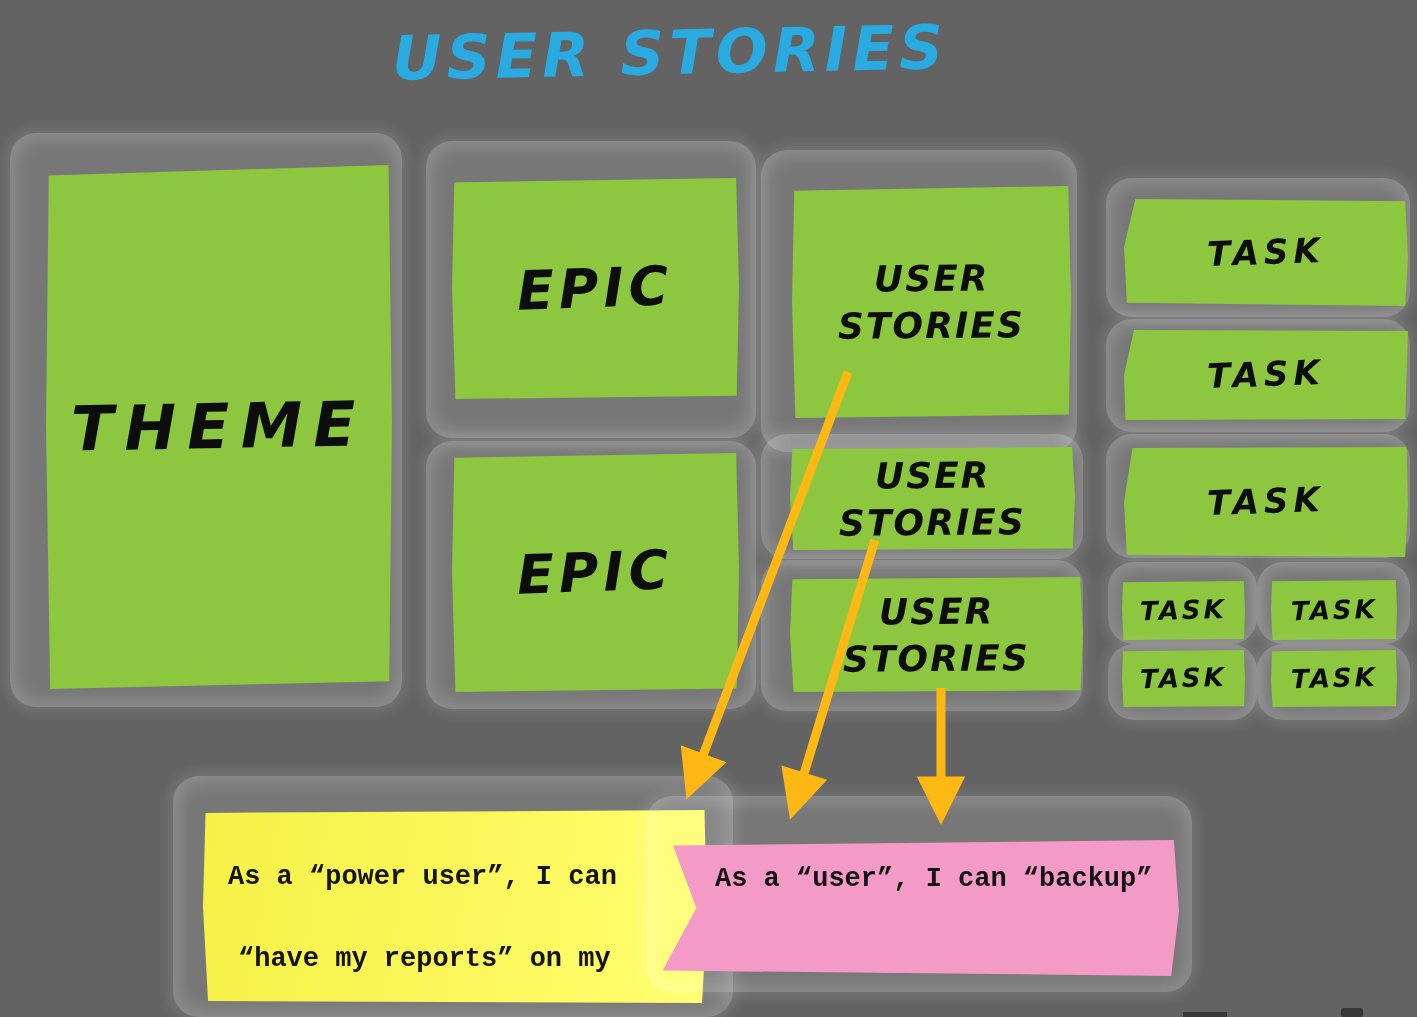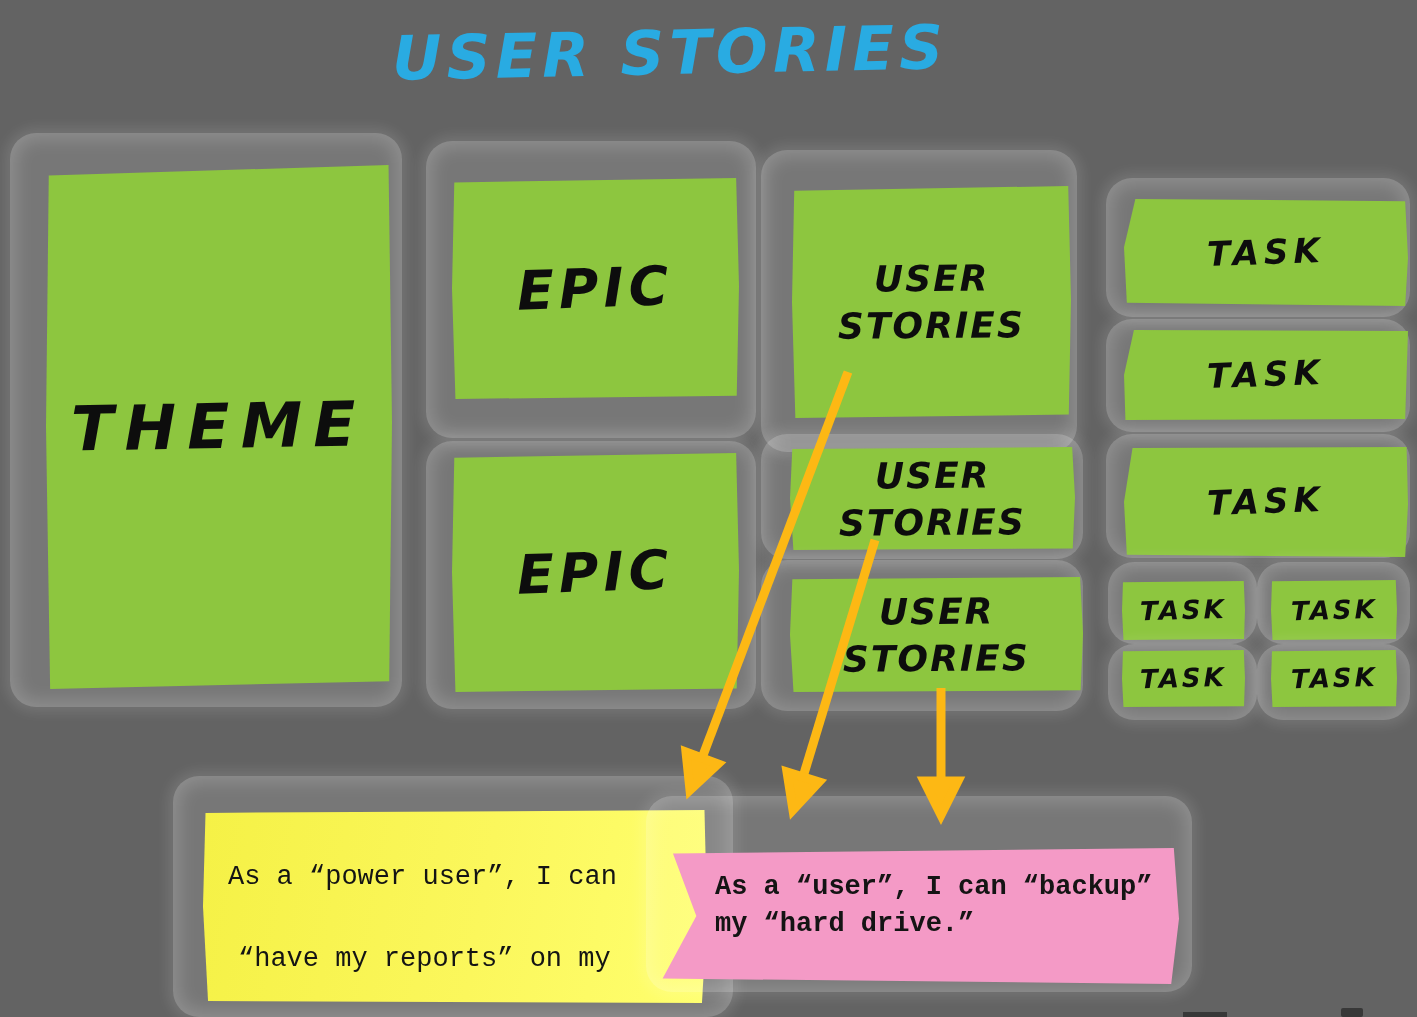--- a/index.html
+++ b/index.html
@@ -59,30 +59,30 @@
   #stask1-halo{left:1108px;top:562px;width:149px;height:82px;}
   #stask1-green{left:14px;top:19px;width:123px;height:59px;}
   #stask2-halo{left:1257px;top:562px;width:153px;height:82px;}
   #stask2-green{left:14px;top:18px;width:126px;height:60px;}
   #stask3-halo{left:1108px;top:644px;width:149px;height:76px;}
   #stask3-green{left:14px;top:6px;width:123px;height:57px;}
   #stask4-halo{left:1257px;top:644px;width:153px;height:76px;}
   #stask4-green{left:14px;top:6px;width:126px;height:57px;}
 
   
-  #ynote-halo{left:173px;top:776px;width:560px;height:241px;z-index:2;}
+  #ynote-halo{left:173px;top:776px;width:560px;height:241px;z-index:2;font-weight:bold;}
   #ynote{
     position:absolute;left:30px;top:34px;width:504px;height:193px;
     background:linear-gradient(100deg,#F5F146 0%,#FBF75C 55%,#FFFF6E 100%);
     clip-path:polygon(0.5% 1.5%,99.5% 0%,100% 55%,99% 100%,1% 99%,0% 50%);
     padding:48px 0 0 25px;box-sizing:border-box;
   }
   #pnote-halo{left:646px;top:796px;width:546px;height:196px;z-index:3;}
   #pnote{
-    position:absolute;left:14px;top:52px;width:519px;height:136px;
+    position:absolute;left:14px;top:44px;width:519px;height:136px;
     background:#F49AC6;
     clip-path:polygon(2.5% 4%,99% 0%,100% 52%,98.5% 100%,0.5% 96%,7% 50%);
     padding:21px 0 0 55px;box-sizing:border-box;
   }
   .noteline{
     font-family:"Liberation Mono","DejaVu Sans Mono",monospace;
     font-size:27px;line-height:39px;color:#141414;white-space:pre;
   }
   #pnote .noteline{line-height:37px;font-weight:600;}
   .indent{padding-left:10px;margin-top:43px;}
@@ -173,21 +173,20 @@
 <div class="halo" id="ynote-halo">
   <div id="ynote">
     <div class="noteline">As a “power user”, I can</div>
     <div class="noteline indent">“have my reports” on my</div>
   </div>
 </div>
 
 <div class="halo" id="pnote-halo">
   <div id="pnote">
     <div class="noteline">As a “user”, I can “backup”</div>
-    <div class="noteline">my “hard drive.”</div>
   </div>
 </div>
 
 <svg id="arrows" width="1417" height="1017" viewBox="0 0 1417 1017">
   <g stroke="#FDB814" stroke-width="9" fill="#FDB814">
     <line x1="848" y1="372" x2="702" y2="758"></line>
     <polygon points="690,790 686,752 718,764"></polygon>
     <line x1="875" y1="540" x2="803" y2="777"></line>
     <polygon points="793,810 787,772 819,782"></polygon>
     <line x1="941" y1="688" x2="941" y2="781"></line>

